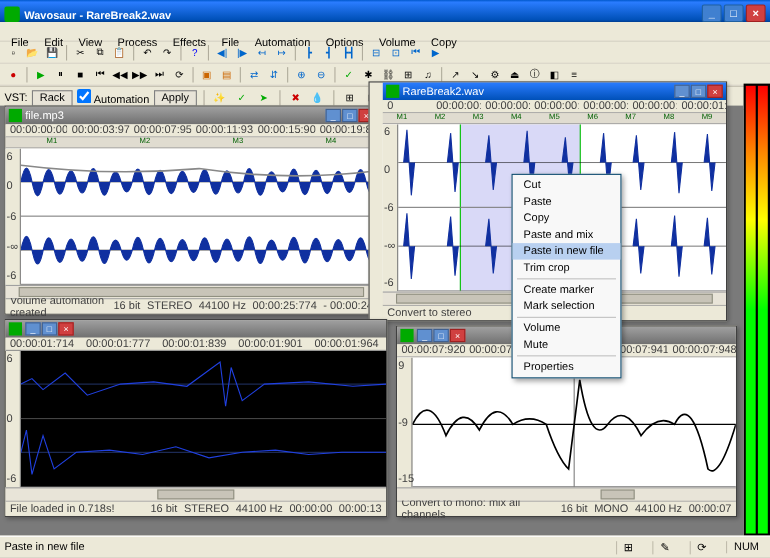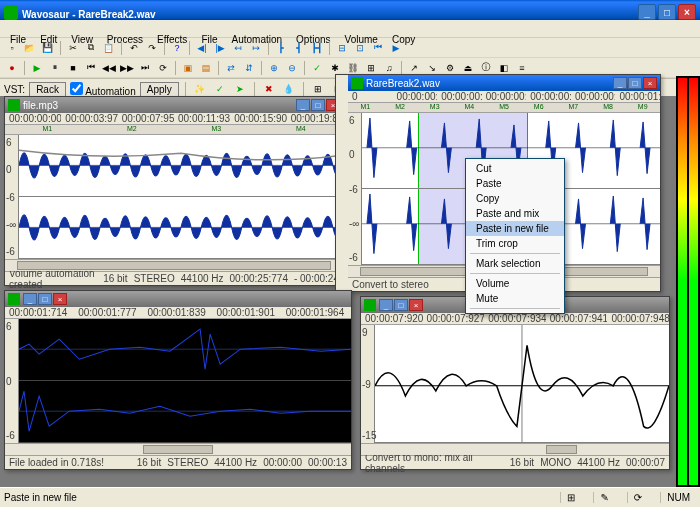--- a/index.html
+++ b/index.html
@@ -411,25 +411,27 @@
   </div>
 
   <div class="ctxmenu" style="left:465px; top:62px;">
     <div class="item">Cut</div>
     <div class="item">Paste</div>
     <div class="item">Copy</div>
     <div class="item">Paste and mix</div>
     <div class="item hl">Paste in new file</div>
     <div class="item">Trim crop</div>
     <div class="sep"></div>
+    <div class="item">Create marker</div>
     <div class="item">Mark selection</div>
     <div class="sep"></div>
     <div class="item">Volume</div>
     <div class="item">Mute</div>
     <div class="sep"></div>
+    <div class="item">Properties</div>
   </div>
 
 </div>
 
 <div class="statusbar">
   <span>Paste in new file</span>
   <div style="flex:1"></div>
   <span class="cell">⊞</span>
   <span class="cell">✎</span>
   <span class="cell">⟳</span>

